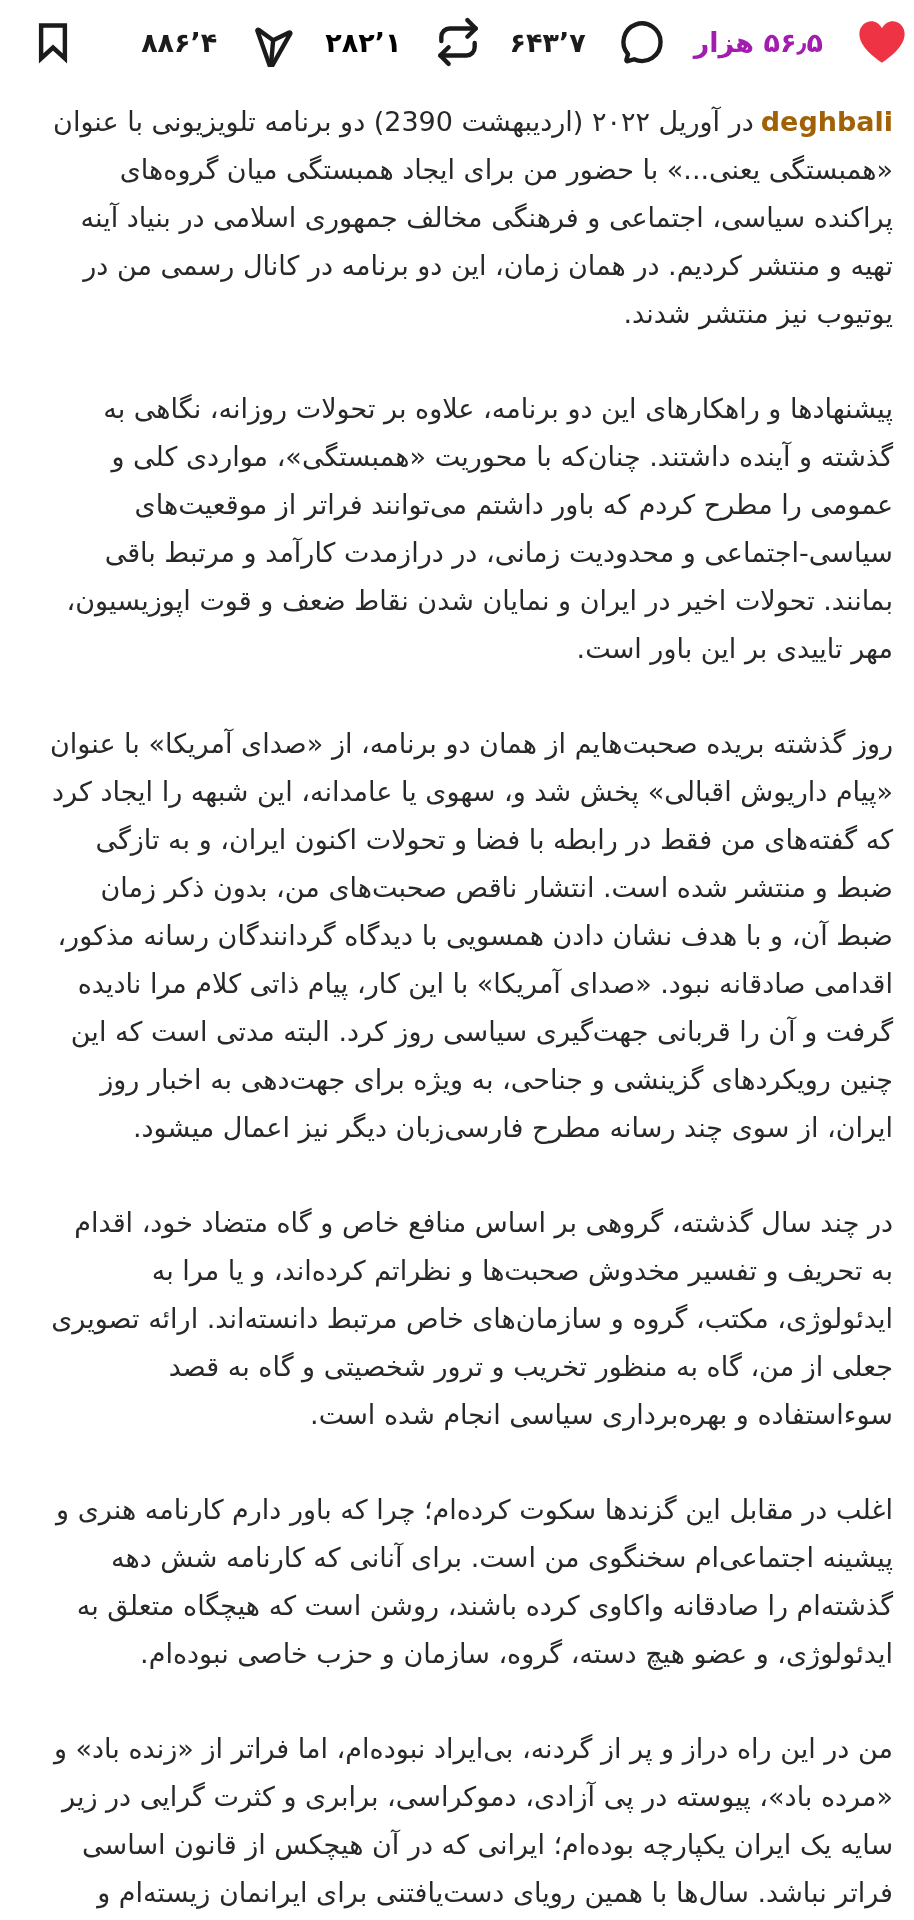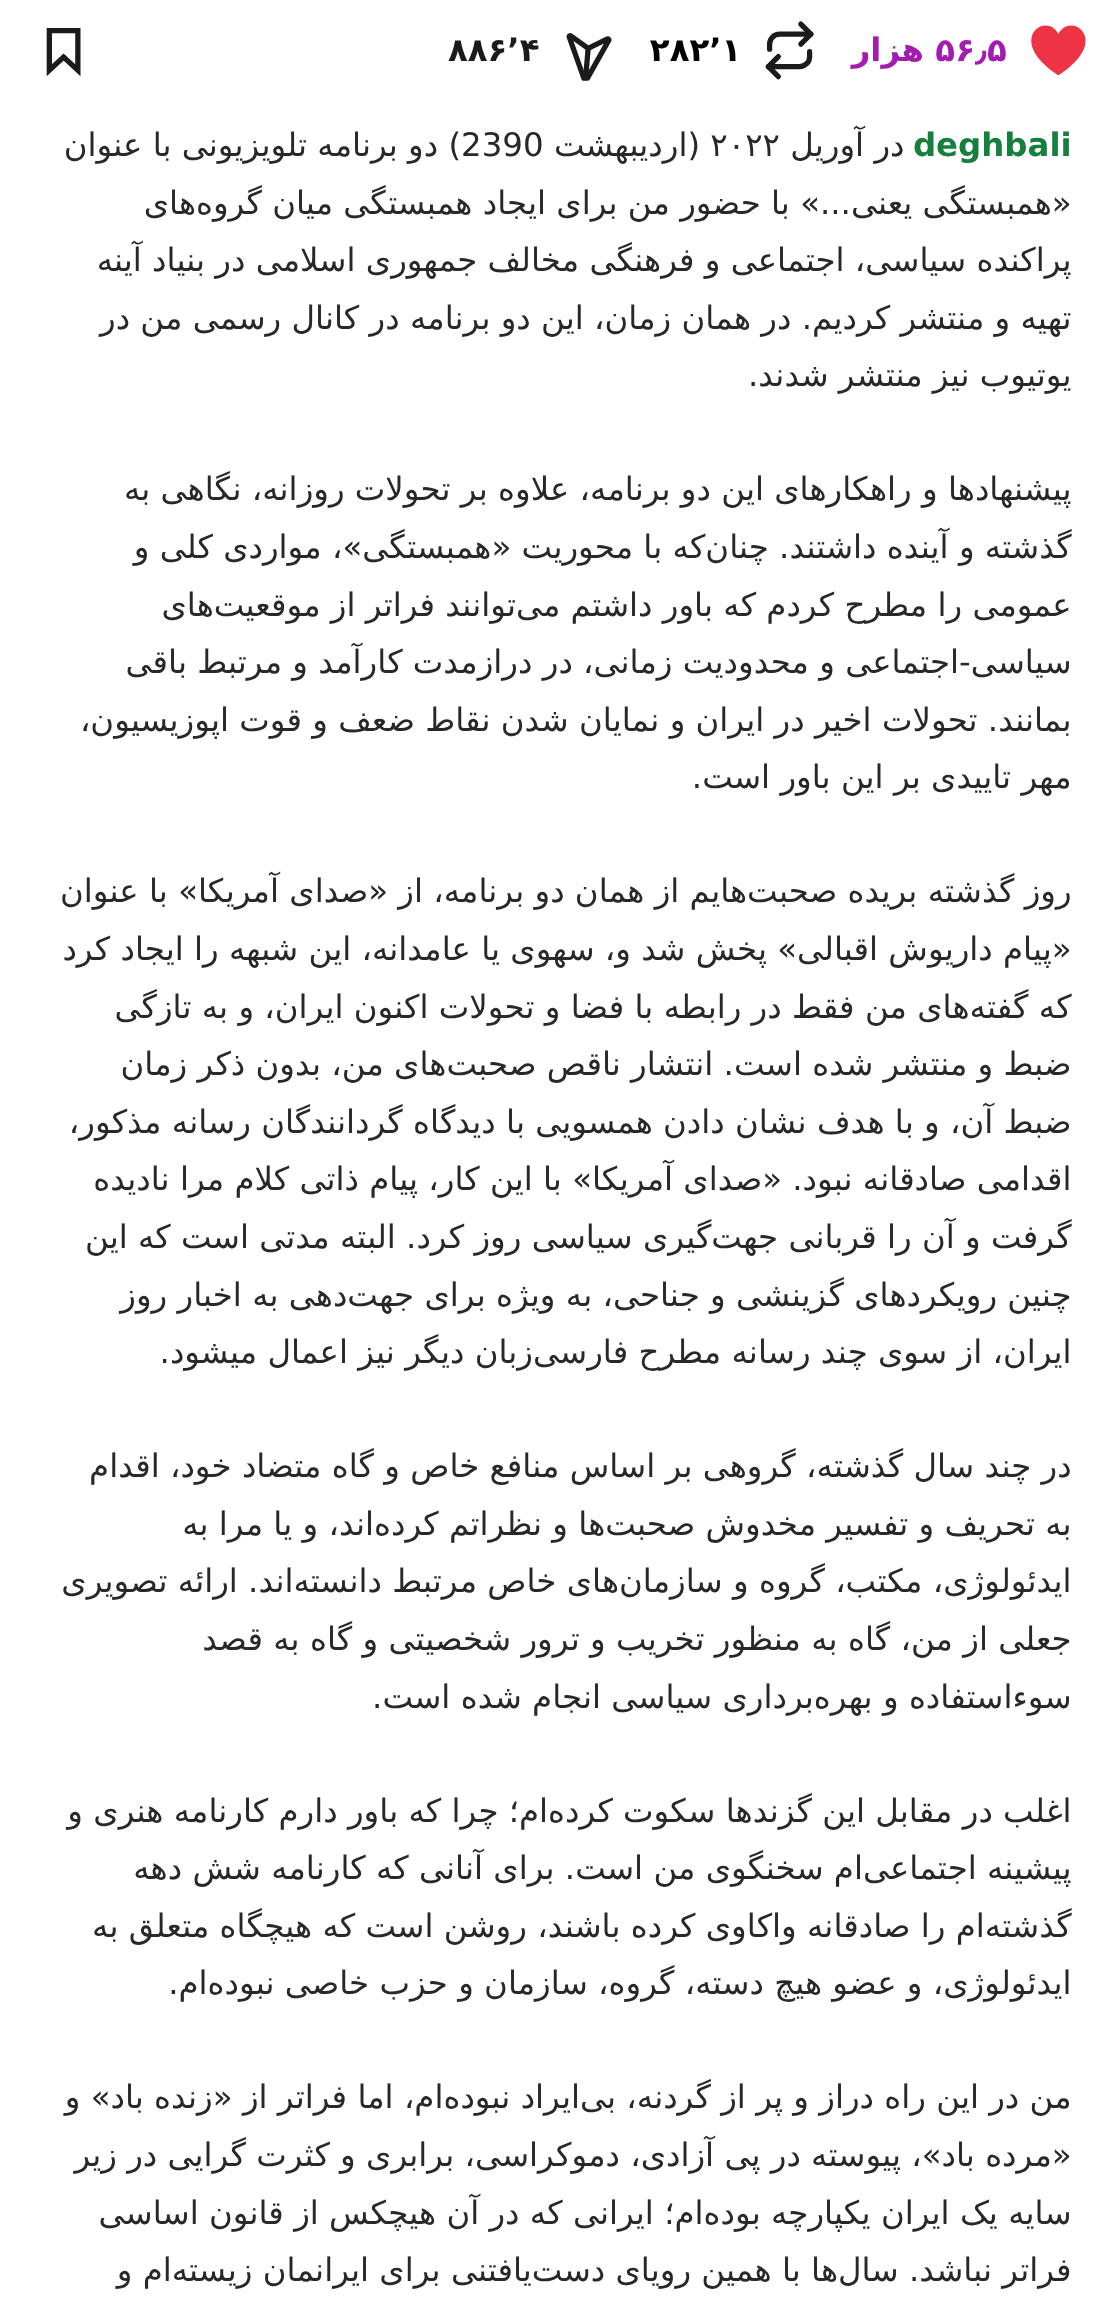--- a/index.html
+++ b/index.html
@@ -17,21 +17,21 @@
   
   .action-bar {
     display: flex;
     align-items: center;
     direction: rtl;
     padding: 4px 4px 6px 30px;
   }
   .action {
     display: flex;
     align-items: center;
-    gap: 15px;
+    gap: 31px;
     margin-inline-end: 27px;
     cursor: pointer;
   }
   .action svg { display: block; }
   .count {
     font-size: 27px;
     font-weight: 600;
     color: #1b1b1b;
     letter-spacing: 0.5px;
     white-space: nowrap;
@@ -61,39 +61,45 @@
     text-align: right;
     padding: 22px 21px 0 48px;
     font-size: 27px;
     line-height: 48px;
     color: #282828;
   }
   .post-text p { margin: 0 0 47px 0; }
   .post-text p:last-child { margin-bottom: 0; }
   .username {
     font-weight: 700;
-    color: #15803d;
+    color: #a16207;
     margin-inline-end: 7px;
     cursor: pointer;
   }
 </style>
 </head>
 <body style="background: rgb(255, 255, 255);">
 
 <div class="post">
 
   <div class="action-bar">
 
     <div class="action">
       <svg width="56" height="56" viewBox="0 0 24 24">
         <path class="heart-fill" fill="#ee3345" d="M12 20.9C9.1 19 2.3 14 2.3 8.6 2.3 5.3 4.8 3.1 7.4 3.1c1.9 0 3.5 1 4.6 3 1.1-2 2.7-3 4.6-3 2.6 0 5.1 2.2 5.1 5.5 0 5.4-6.8 10.4-9.7 12.3z" style="fill: rgb(238, 51, 69);"></path>
       </svg>
       <span class="count" style="color: #a21caf;">۵۶٫۵ هزار</span>
     </div>
 
+    <div class="action">
+      <svg width="50" height="50" viewBox="0 0 24 24">
+        <path class="icon-stroke" d="M20.9 12a8.9 8.9 0 1 0-15.6 5.85L4.5 20.6a.5.5 0 0 0 .62.62l3.1-.95A8.9 8.9 0 0 0 20.9 12z" style="stroke: rgb(27, 27, 27);"></path>
+      </svg>
+      <span class="count" style="color: rgb(27, 27, 27);">۷’۶۴۳</span>
+    </div>
 
     <div class="action">
       <svg width="50" height="50" viewBox="0 0 24 24">
         <polyline class="icon-stroke" points="16.5 1.5 20.5 5.5 16.5 9.5" style="stroke: rgb(27, 27, 27);"></polyline>
         <path class="icon-stroke" d="M4 11.5V9.5a4 4 0 0 1 4-4h12.5" style="stroke: rgb(27, 27, 27);"></path>
         <polyline class="icon-stroke" points="7.5 22.5 3.5 18.5 7.5 14.5" style="stroke: rgb(27, 27, 27);"></polyline>
         <path class="icon-stroke" d="M20 12.5v2a4 4 0 0 1-4 4H3.5" style="stroke: rgb(27, 27, 27);"></path>
       </svg>
       <span class="count" style="color: #000000;">۱’۲۸۲</span>
     </div>

